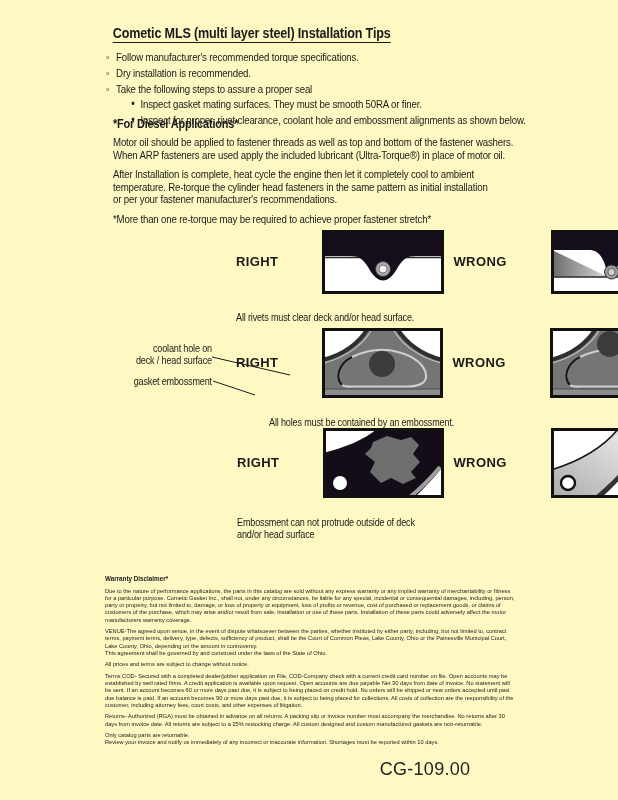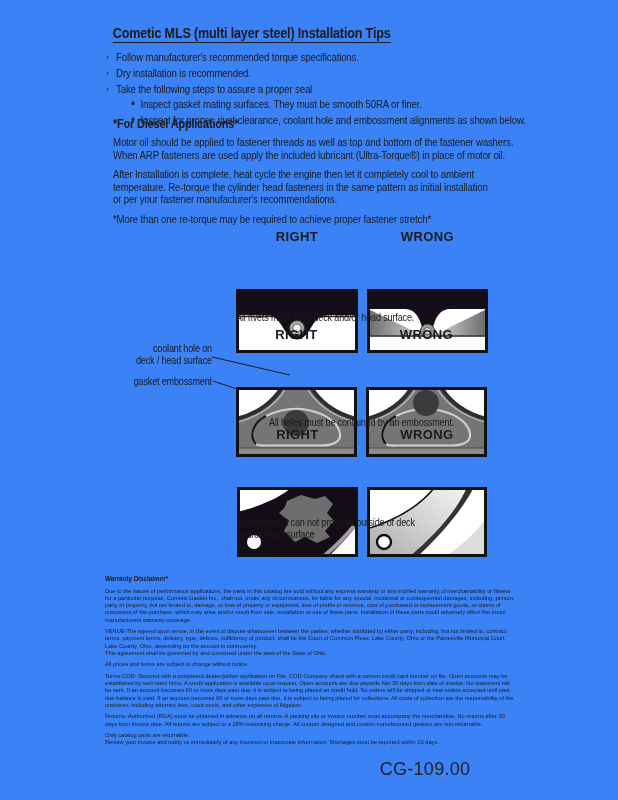--- a/index.html
+++ b/index.html
@@ -1,19 +1,19 @@
 <!DOCTYPE html>
 <html><head>
 <meta charset="utf-8">
 <style>
   html,body{margin:0;padding:0;background:#ffffff;}
   .page{
     position:relative;
     width:618px;height:800px;
-    background:#3b82f6;
+    background:#fef9c3;
     font-family:"Liberation Sans", sans-serif;
     color:#1a1a1a;
     overflow:hidden;
   }
   
   .tips-section{
     position:absolute;left:106px;top:20px;width:560px;
     transform:scaleX(0.84);transform-origin:0 0;
   }
   .doc-title{
@@ -32,21 +32,21 @@
     position:absolute;left:113px;top:116px;width:600px;
     transform:scaleX(0.84);transform-origin:0 0;
   }
   .diesel-heading{font-size:13px;font-weight:bold;margin:0 0 5px;letter-spacing:-0.2px;}
   .diesel-section p{
     font-size:11.5px;letter-spacing:-0.2px;line-height:12.5px;
     margin:0 0 7px;white-space:pre-line;
   }
   
   .pair{position:absolute;display:flex;gap:9px;}
-  .pair .col{display:flex;flex-direction:column;align-items:center;gap:44px;}
+  .pair .col{display:flex;flex-direction:row;align-items:center;gap:44px;}
   .panel-label{font-size:13px;font-weight:700;letter-spacing:0.4px;line-height:14px;height:15px;}
   svg.panel{display:block;}
   .caption{
     position:absolute;font-size:10.8px;letter-spacing:-0.2px;line-height:12px;
     transform:scaleX(0.84);transform-origin:0 0;white-space:pre-line;
   }
   .side-label{
     position:absolute;left:70px;width:169px;text-align:right;
     font-size:10.8px;letter-spacing:-0.2px;line-height:11.5px;white-space:pre-line;
     transform:scaleX(0.84);transform-origin:0 0;

